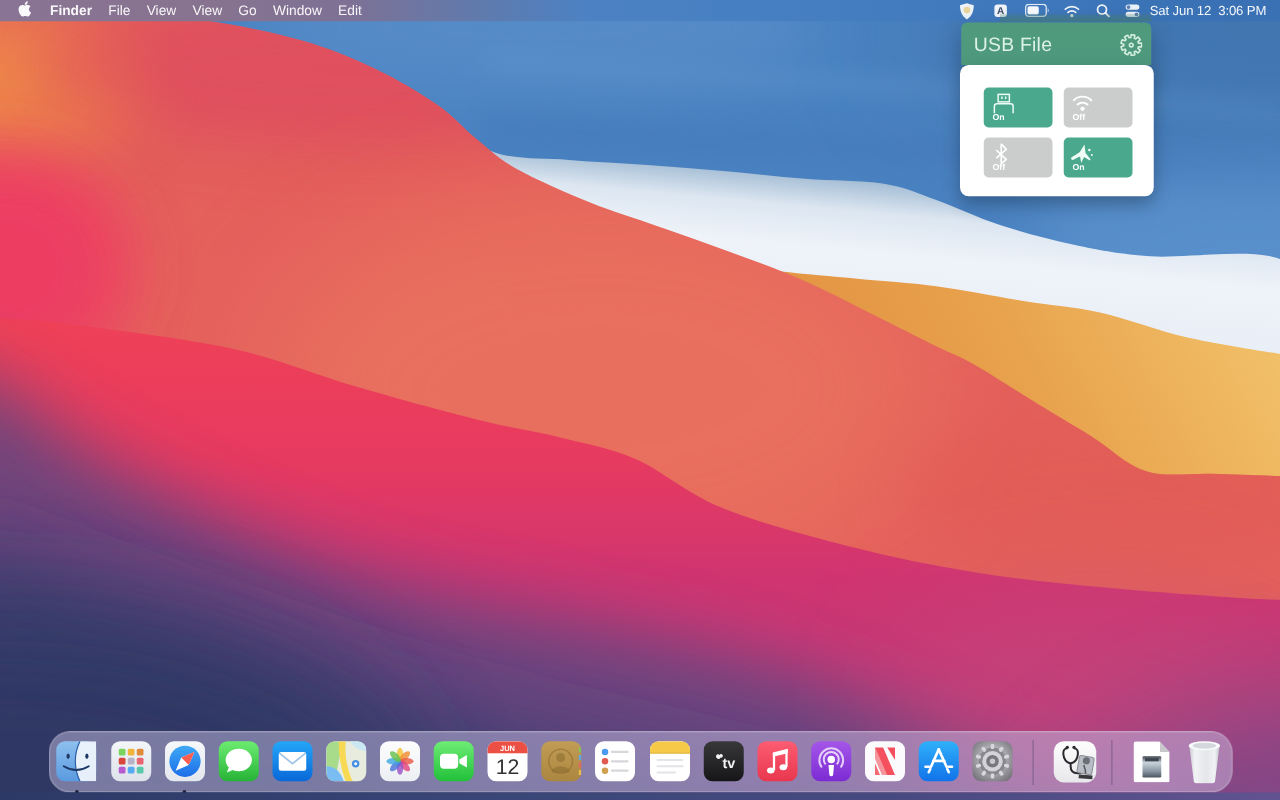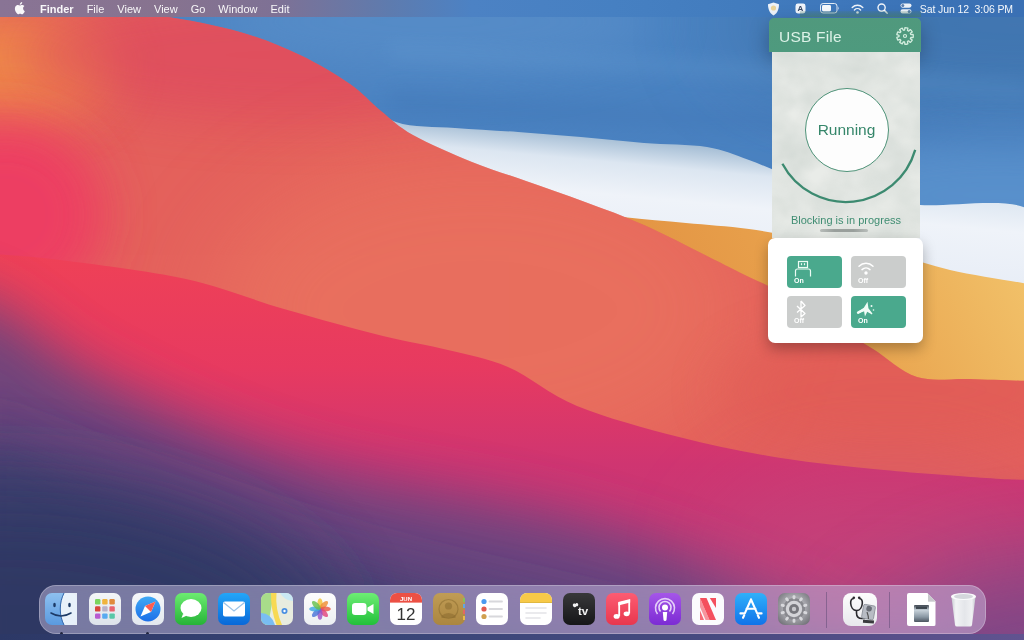--- a/index.html
+++ b/index.html
@@ -178,36 +178,20 @@
 
 <div style="position:absolute;left:800px;top:11px;width:121px;height:6px;background:linear-gradient(180deg,rgba(74,122,102,0.18),rgba(74,130,104,0.6));"></div>
 <div id="usbwin">
   <div id="usbhead">
     <div class="t">USB File</div>
     <svg width="18" height="18" viewBox="0 0 18 18" style="position:absolute;right:7px;top:9px;">
           <path d="M17.16,7.50 A8.3,8.3 0 0 1 17.16,10.50 L14.83,10.44 A6.0,6.0 0 0 1 14.39,11.65 L16.22,13.10 A8.3,8.3 0 0 1 14.29,15.40 L12.54,13.84 A6.0,6.0 0 0 1 11.42,14.49 L11.89,16.78 A8.3,8.3 0 0 1 8.94,17.30 L8.60,14.99 A6.0,6.0 0 0 1 7.33,14.76 L6.22,16.82 A8.3,8.3 0 0 1 3.62,15.32 L4.84,13.33 A6.0,6.0 0 0 1 4.02,12.34 L1.84,13.20 A8.3,8.3 0 0 1 0.82,10.38 L3.03,9.64 A6.0,6.0 0 0 1 3.03,8.36 L0.82,7.62 A8.3,8.3 0 0 1 1.84,4.80 L4.02,5.66 A6.0,6.0 0 0 1 4.84,4.67 L3.62,2.68 A8.3,8.3 0 0 1 6.22,1.18 L7.33,3.24 A6.0,6.0 0 0 1 8.60,3.01 L8.94,0.70 A8.3,8.3 0 0 1 11.89,1.22 L11.42,3.51 A6.0,6.0 0 0 1 12.54,4.16 L14.29,2.60 A8.3,8.3 0 0 1 16.22,4.90 L14.39,6.35 A6.0,6.0 0 0 1 14.83,7.56 Z" fill="none" stroke="#d4eedf" stroke-width="1.3" stroke-linejoin="round"></path>
           <circle cx="9" cy="9" r="1.5" fill="none" stroke="#d4eedf" stroke-width="1.2"></circle>
         </svg>
   </div>
-  <div id="usbbody">
-    <svg width="148" height="186" viewBox="0 0 148 186" style="position:absolute;left:0;top:0;">
-      <filter id="marb">
-            <feTurbulence type="fractalNoise" baseFrequency="0.028 0.034" numOctaves="3" seed="7"></feTurbulence>
-        <feColorMatrix type="matrix" values="0 0 0 0 0.52  0 0 0 0 0.58  0 0 0 0 0.55  0.9 0.9 0.9 0 -0.9"></feColorMatrix>
-      </filter>
-      <rect width="148" height="186" fill="#e9ece8"></rect>
-      <rect width="148" height="186" filter="url(#marb)" opacity="0.45"></rect>
-    </svg>
-    <div id="runcirc">Running</div>
-    <svg width="148" height="186" viewBox="0 0 148 186" style="position:absolute;left:0;top:0;">
-      <path d="M 10.4 111.8 A 72 72 0 0 0 143.2 97.9" fill="none" stroke="#3c8a70" stroke-width="2.3"></path>
-    </svg>
-    <div id="blocktxt">Blocking is in progress</div>
-    <div id="pbar"></div>
-  </div>
   <div id="usbcard">
     <div class="ubtn on" style="left:19px;top:18px;">
       <svg width="22" height="18" viewBox="0 0 22 18">
             <g fill="none" stroke="#ecfbf4" stroke-width="1.2">
               <rect x="6.5" y="1.5" width="9" height="6"></rect>
               <line x1="9.5" y1="3.2" x2="9.5" y2="5.2"></line>
               <line x1="12.5" y1="3.2" x2="12.5" y2="5.2"></line>
               <path d="M3.5 16.5 L3.5 11 Q3.5 9 5.5 9 L16.5 9 Q18.5 9 18.5 11 L18.5 16.5"></path>
             </g>
           </svg>

